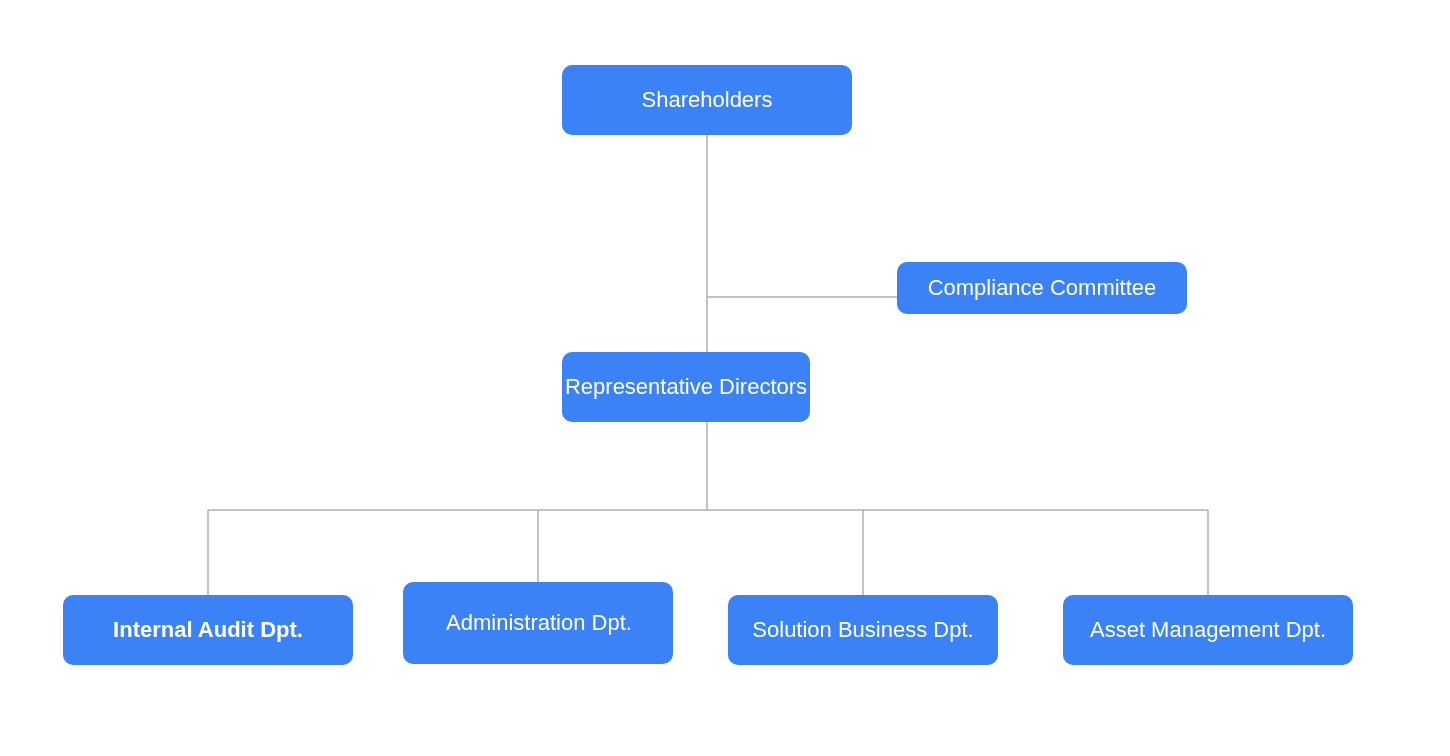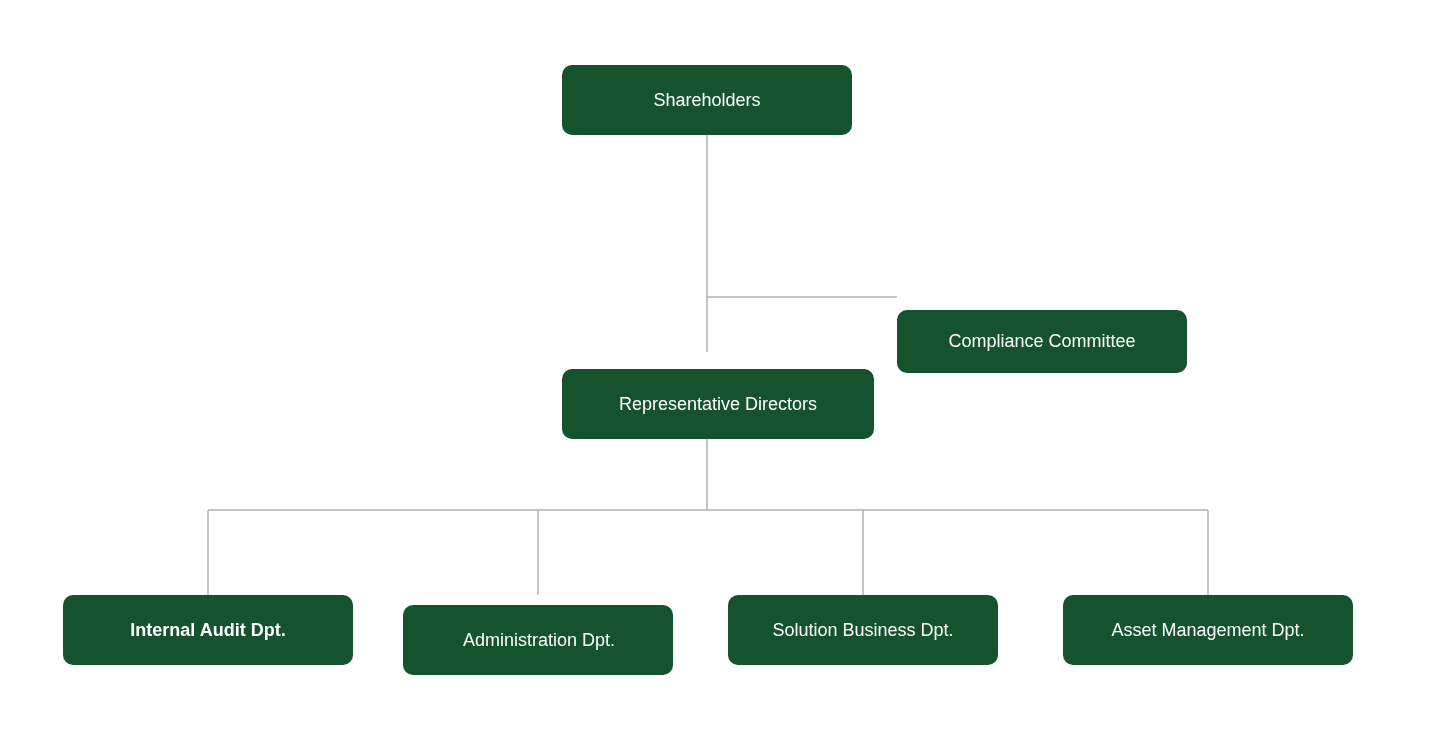--- a/index.html
+++ b/index.html
@@ -18,28 +18,28 @@
     }
     svg.connectors {
       position: absolute;
       top: 0; left: 0;
       width: 100%;
       height: 100%;
       pointer-events: none;
     }
     .node {
       position: absolute;
-      background: #14532d;
+      background: #3b82f6;
       color: #ffffff;
       border-radius: 10px;
       display: flex;
       align-items: center;
       justify-content: center;
       text-align: center;
-      font-size: 18px;
+      font-size: 22px;
       font-weight: 500;
       padding: 10px 20px;
       white-space: nowrap;
     }
   </style>
 </head>
 <body>
 
 <div class="org-chart">
   <svg class="connectors">
@@ -56,24 +56,24 @@
 
     <line x1="538" y1="510" x2="538" y2="595" stroke="#b0b0b0" stroke-width="1.5"></line>
 
     <line x1="863" y1="510" x2="863" y2="595" stroke="#b0b0b0" stroke-width="1.5"></line>
 
     <line x1="1208" y1="510" x2="1208" y2="595" stroke="#b0b0b0" stroke-width="1.5"></line>
   </svg>
 
   <div class="node" style="left:562px; top:65px; width:290px; height:70px;">Shareholders</div>
 
-  <div class="node" style="left:897px; top:262px; width:290px; height:63px;margin-top:48px;">Compliance Committee</div>
+  <div class="node" style="left:897px; top:262px; width:290px; height:52px;">Compliance Committee</div>
 
-  <div class="node" style="left:562px; top:352px; width:312px; height:70px;margin-top:17px;">Representative Directors</div>
+  <div class="node" style="left:562px; top:352px; width:248px; height:70px;">Representative Directors</div>
 
   <div class="node" style="left:63px; top:595px; width:290px; height:70px;font-weight:bold;">Internal Audit Dpt.</div>
 
-  <div class="node" style="left:403px; top:605px; width:270px; height:70px;padding-left:22px;">Administration Dpt.</div>
+  <div class="node" style="left:403px; top:582px; width:270px; height:82px;padding-left:22px;">Administration Dpt.</div>
 
   <div class="node" style="left:1063px; top:595px; width:290px; height:70px;">Asset Management Dpt.</div>
 
   <div class="node" style="left:728px; top:595px; width:270px; height:70px;">Solution Business Dpt.</div>
 </div>
 
 </body></html>

